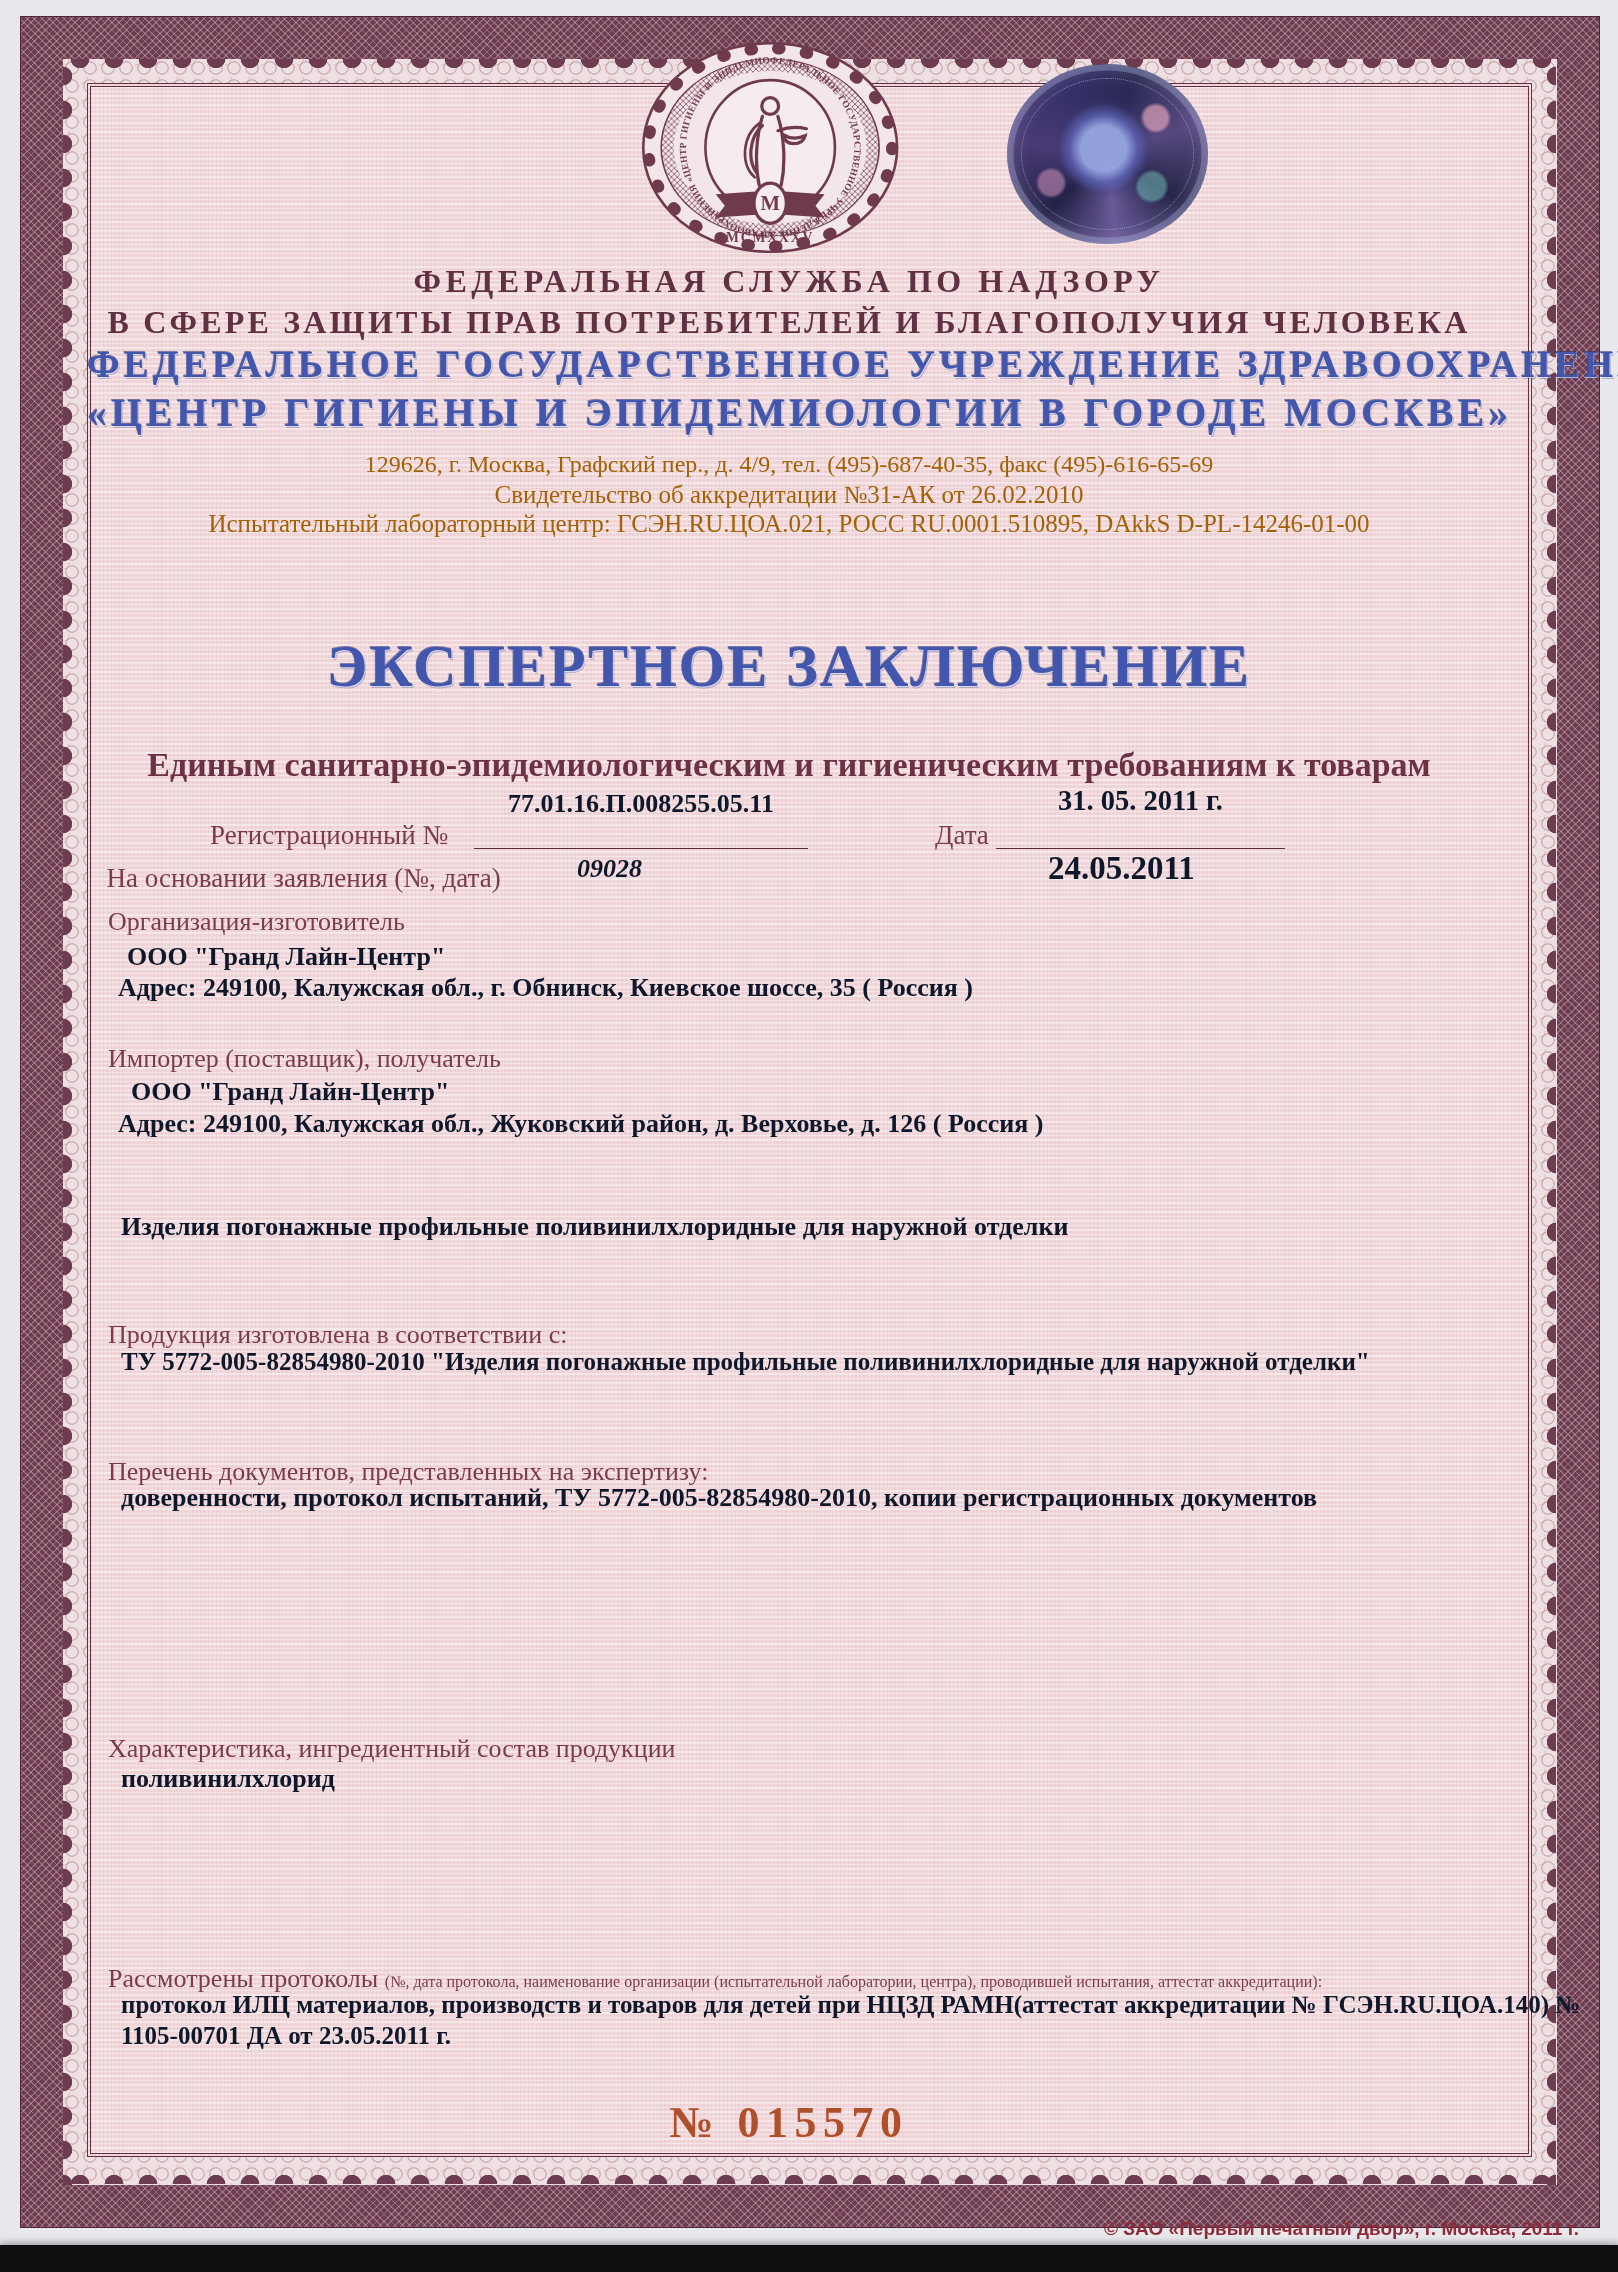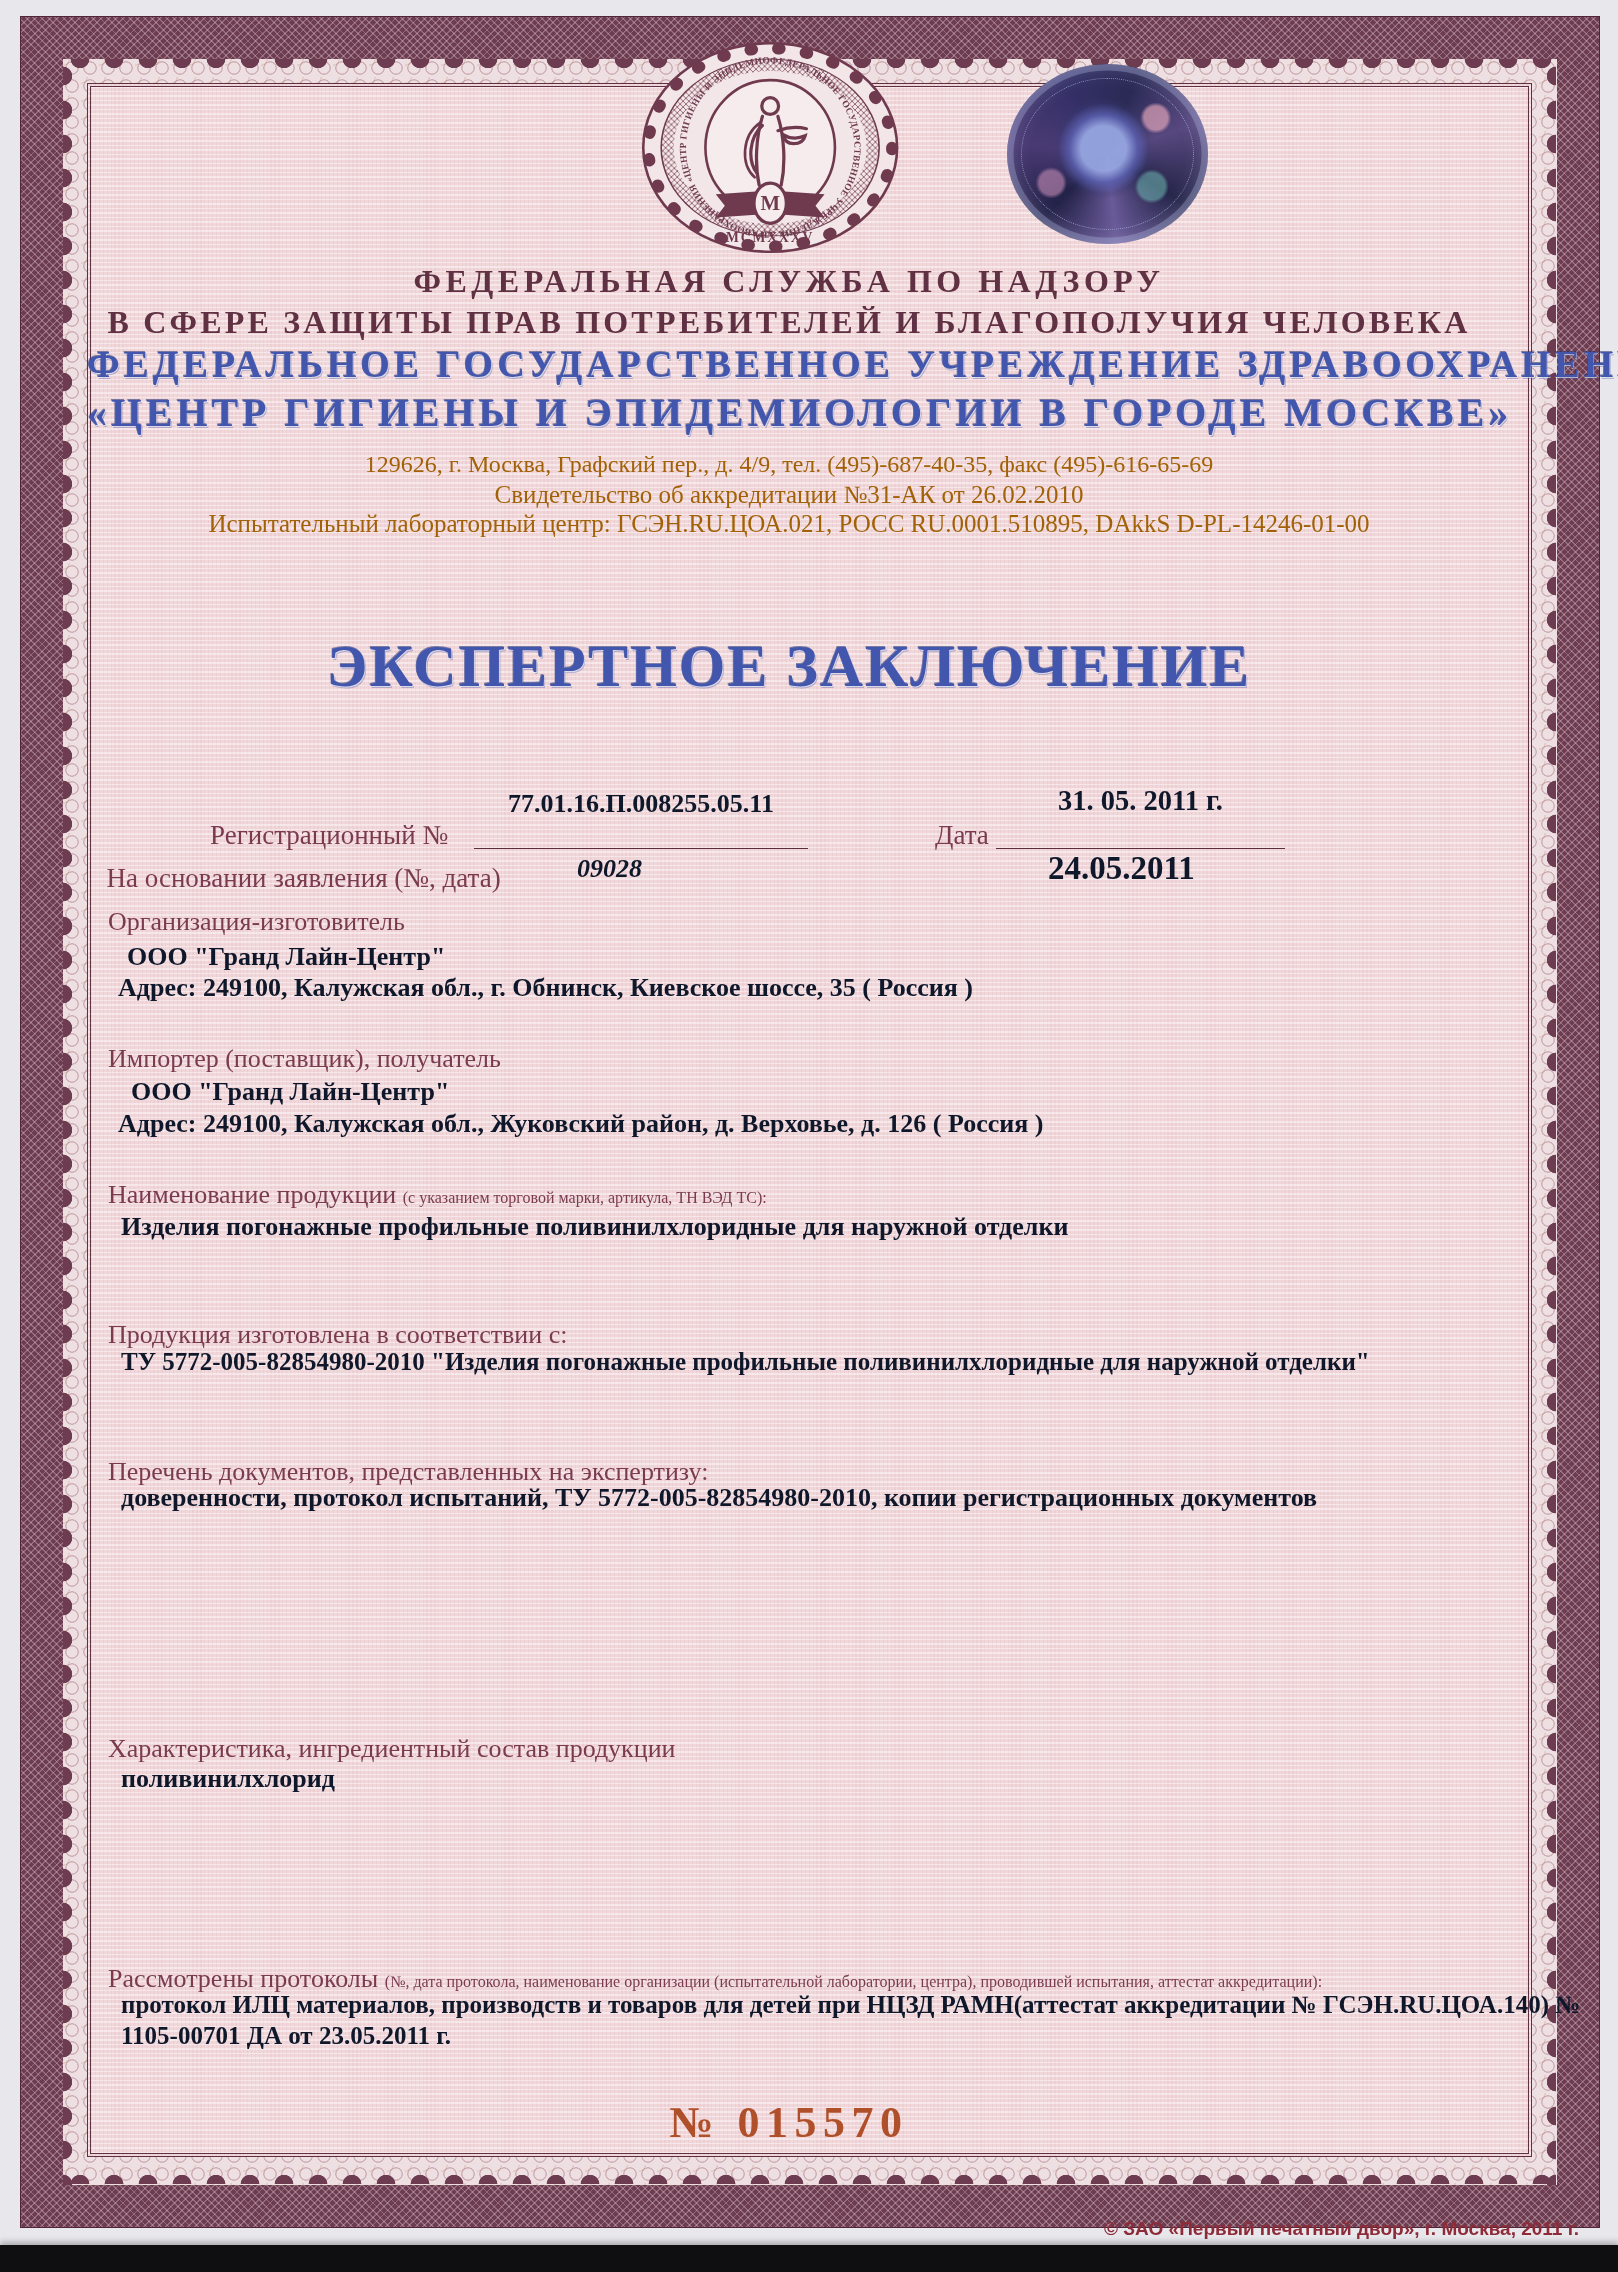--- a/index.html
+++ b/index.html
@@ -113,43 +113,41 @@
 
     <div class="cwrap servline" style="top:180px;font-size:32px;letter-spacing:4.5px;">ФЕДЕРАЛЬНАЯ СЛУЖБА ПО НАДЗОРУ</div>
     <div class="cwrap servline" style="top:221px;font-size:32px;letter-spacing:3.2px;">В СФЕРЕ ЗАЩИТЫ ПРАВ ПОТРЕБИТЕЛЕЙ И БЛАГОПОЛУЧИЯ  ЧЕЛОВЕКА</div>
     <div class="cwrap blue" style="top:259px;font-size:38px;letter-spacing:3.9px;">ФЕДЕРАЛЬНОЕ ГОСУДАРСТВЕННОЕ УЧРЕЖДЕНИЕ ЗДРАВООХРАНЕНИЯ</div>
     <div class="cwrap blue" style="top:306px;font-size:40px;letter-spacing:3.9px;">«ЦЕНТР ГИГИЕНЫ И ЭПИДЕМИОЛОГИИ В ГОРОДЕ МОСКВЕ»</div>
     <div class="cwrap subline" style="top:368px;font-size:24px;">129626, г. Москва, Графский пер., д. 4/9,  тел. (495)-687-40-35, факс (495)-616-65-69</div>
     <div class="cwrap subline" style="top:398px;font-size:25px;">Свидетельство об аккредитации №31-АК от 26.02.2010</div>
     <div class="cwrap subline" style="top:427px;font-size:25px;">Испытательный лабораторный центр:  ГСЭН.RU.ЦОА.021,  РОСС RU.0001.510895,  DAkkS  D-PL-14246-01-00</div>
 
     <div class="cwrap blue" style="top:549px;font-size:60px;letter-spacing:1.9px;">ЭКСПЕРТНОЕ ЗАКЛЮЧЕНИЕ</div>
+    <div class="cwrap" style="top:663px;font-size:34px;font-weight:700;color:#6b3245;">Единым санитарно-эпидемиологическим и гигиеническим требованиям к товарам</div>
 
     <div class="abs label" style="left:123px;top:737px;font-size:27px;">Регистрационный №</div>
     <div class="abs black" style="left:387px;top:706px;width:334px;text-align:center;">77.01.16.П.008255.05.11</div>
     <div class="uline" style="left:387px;top:765px;width:334px;"></div>
     <div class="abs label" style="left:848px;top:737px;font-size:27px;">Дата</div>
     <div class="abs black" style="left:909px;top:702px;width:289px;text-align:center;font-size:28.5px;">31. 05. 2011 г.</div>
     <div class="uline" style="left:909px;top:765px;width:289px;"></div>
 
     <div class="abs label" style="left:19.5px;top:780px;font-size:27px;">На основании заявления (№, дата)</div>
     <div class="abs black" style="left:490px;top:771px;font-style:italic;">09028</div>
     <div class="abs black" style="left:961px;top:767px;font-size:33px;">24.05.2011</div>
 
     <div class="abs label" style="left:21px;top:824px;">Организация-изготовитель</div>
     <div class="abs black" style="left:40px;top:859px;">ООО "Гранд Лайн-Центр"</div>
     <div class="abs black" style="left:31px;top:890px;">Адрес: 249100, Калужская обл., г. Обнинск, Киевское шоссе, 35 ( Россия )</div>
 
     <div class="abs label" style="left:21px;top:961px;">Импортер (поставщик), получатель</div>
     <div class="abs black" style="left:44px;top:994px;">ООО "Гранд Лайн-Центр"</div>
     <div class="abs black" style="left:31px;top:1026px;">Адрес: 249100, Калужская обл., Жуковский район, д. Верховье, д. 126 ( Россия )</div>
 
-    <div class="abs label" style="left:21px;top:1097px;">
-      <span>Наименование продукции</span> <span class="small">(с указанием торговой марки, артикула, ТН ВЭД ТС):</span>
-    </div>
     <div class="abs black" style="left:34px;top:1129px;">Изделия погонажные профильные поливинилхлоридные для наружной отделки</div>
 
     <div class="abs label" style="left:21px;top:1237px;">Продукция изготовлена в соответствии с:</div>
     <div class="abs black" style="left:34px;top:1265px;font-size:25px;">ТУ 5772-005-82854980-2010 "Изделия погонажные профильные поливинилхлоридные для наружной отделки"</div>
 
     <div class="abs label" style="left:21px;top:1374px;">Перечень документов, представленных на экспертизу:</div>
     <div class="abs black" style="left:34px;top:1400px;">доверенности, протокол испытаний, ТУ 5772-005-82854980-2010, копии регистрационных документов</div>
 
     <div class="abs label" style="left:21px;top:1651px;">Характеристика, ингредиентный состав продукции</div>
     <div class="abs black" style="left:34px;top:1681px;">поливинилхлорид</div>

